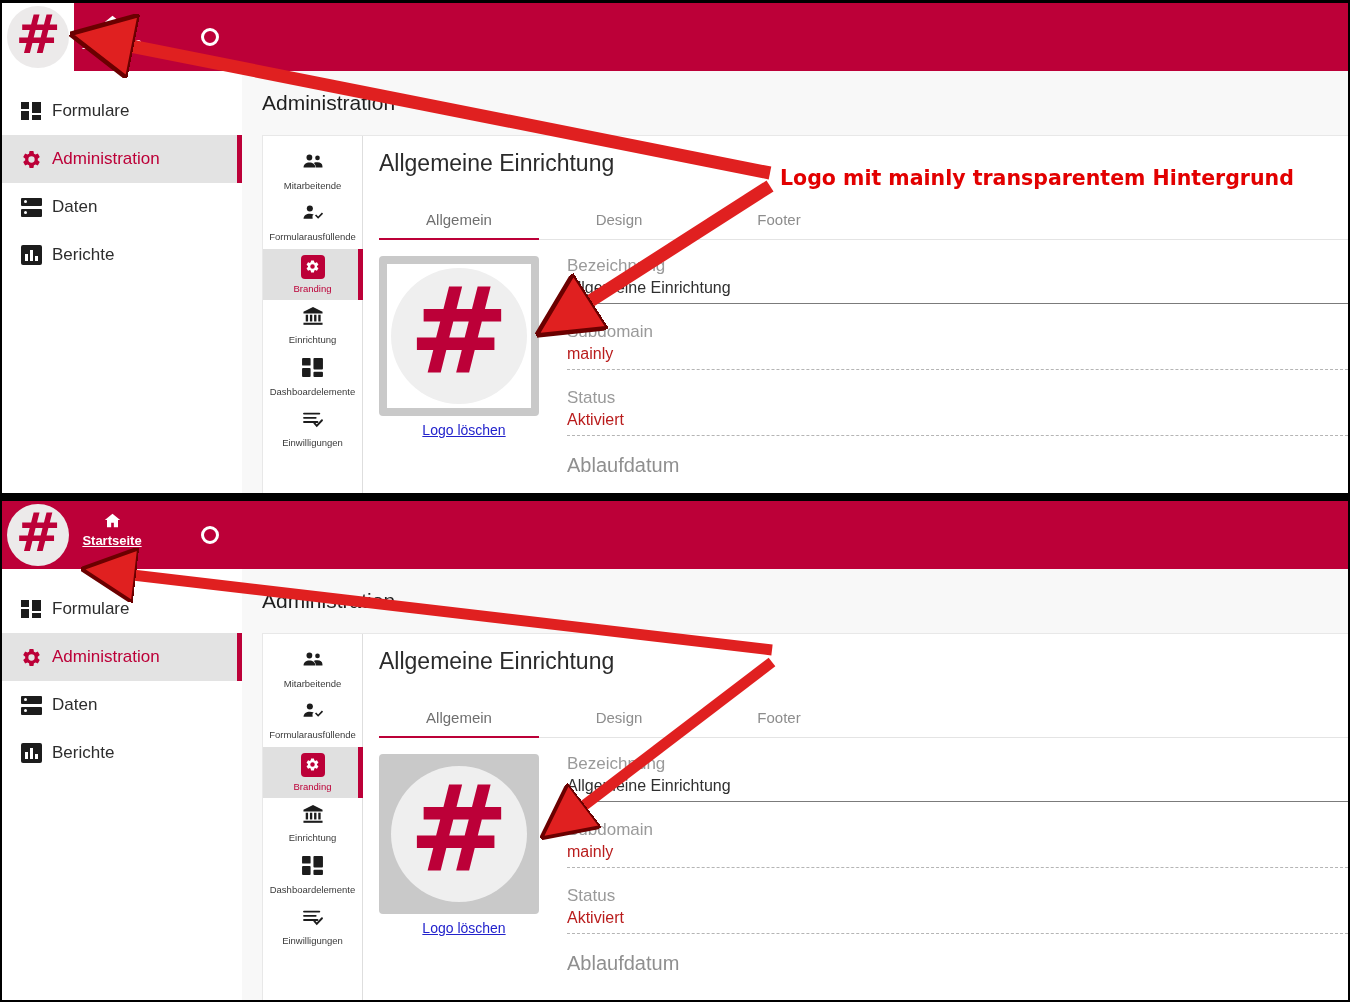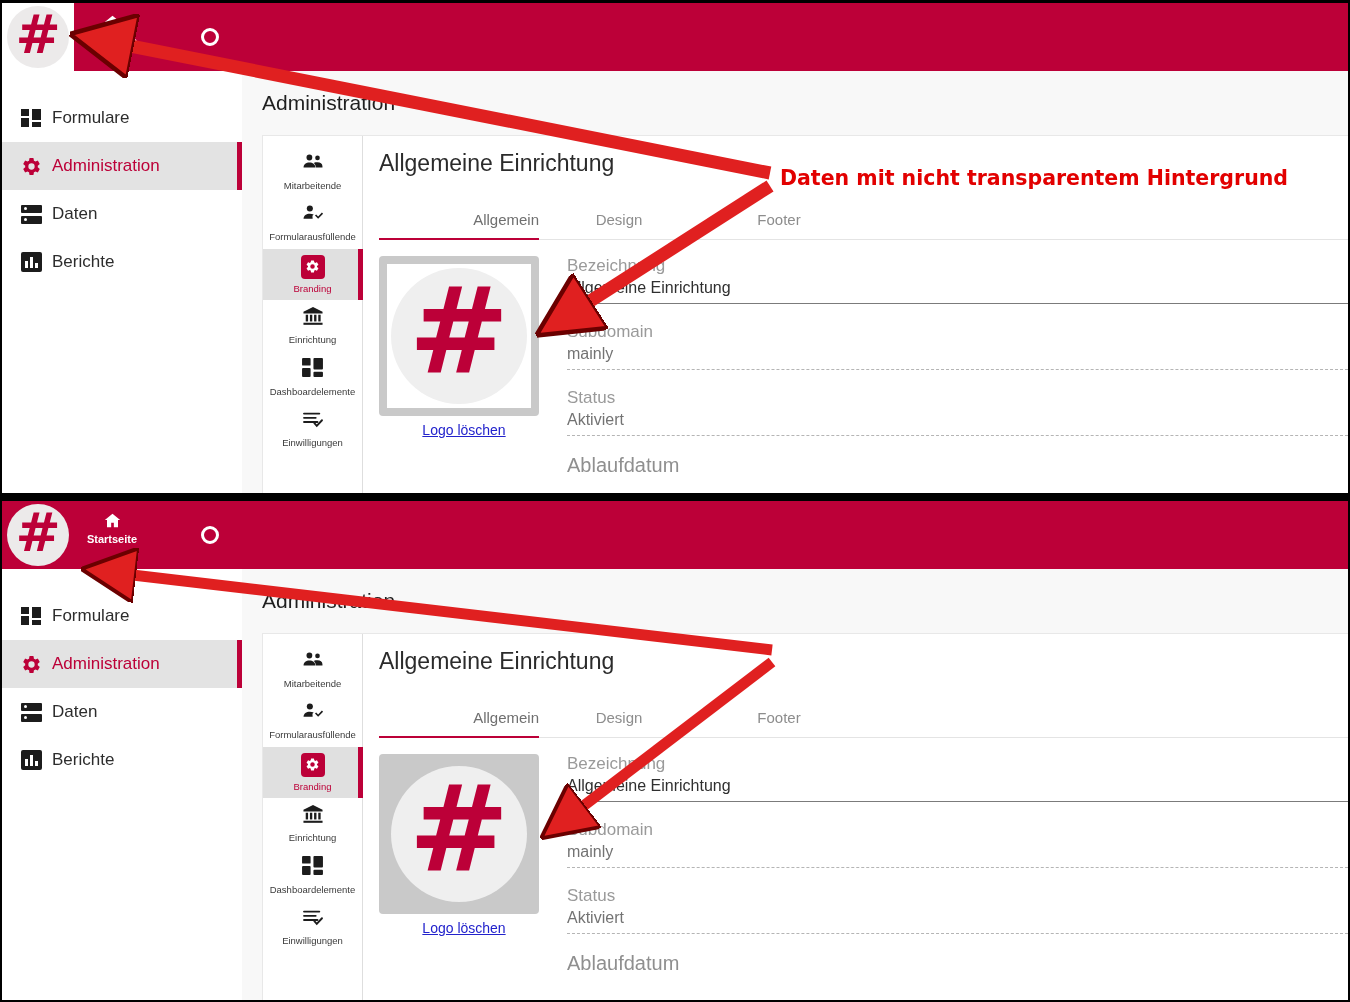--- a/index.html
+++ b/index.html
@@ -55,40 +55,40 @@
 
   .nav-home {
     position: absolute;
     left: 80px; top: 12px;
     width: 60px;
     text-align: center;
     color: #ffffff;
     cursor: pointer;
   }
   .nav-home .home-ico { display:block; line-height: 1; font-size: 16px; }
-  .nav-home .home-lbl { display:block; font-size: 11px; font-weight: 700; margin-top: 2px; }
+  .nav-home .home-lbl { display:block; font-size: 13px; font-weight: 700; margin-top: 2px; text-decoration: underline; }
   .nav-home.dimmed .home-lbl { opacity: .92; }
 
   .nav-dot {
     position: absolute;
     left: 199px; top: 25px;
     width: 18px; height: 18px;
     border-radius: 50%;
     border: 3px solid #ffffff;
     cursor: pointer;
   }
 
   
   .body-split { display: flex; height: calc(100% - 68px); }
 
   
   .sidebar {
     width: 240px; flex: 0 0 240px;
     background: #ffffff;
-    padding-top: 23px;
+    padding-top: 16px;
     border-right: 0;
   }
   .side-item {
     position: relative;
     display: flex; align-items: center;
     height: 48px;
     padding-left: 12px;
     cursor: pointer;
     color: #2d2d2d;
     font-size: 17px;
@@ -170,21 +170,21 @@
   .card-heading { font-size: 23px; color: #2b2b2b; font-weight: 400; margin-bottom: 26px; }
 
   .tabs { display: flex; border-bottom: 1px solid #e4e4e4; }
   .tab {
     width: 160px; text-align: center;
     padding: 8px 0 11px;
     font-size: 15px; color: #8d8d8d;
     cursor: pointer;
     position: relative;
   }
-  .tab.active { color: #6f6f6f; text-align: right; }
+  .tab.active { color: #6f6f6f; }
   .tab.active::after {
     content:""; position:absolute; left:0; bottom:-1px; width:100%; height:2px; background:#BC0038;
   }
 
   .form-area { display: flex; padding-top: 16px; }
   .logo-block { width: 170px; flex: 0 0 170px; }
   .logo-box {
     width: 160px; height: 160px;
     background: #c9c9c9;
     border-radius: 4px;
@@ -205,21 +205,21 @@
   .logo-delete {
     display:block; text-align:center; margin-top: 6px;
     color: #2222cc; font-size: 14px; text-decoration: underline; cursor: pointer;
   }
 
   .fields { flex: 1; padding-left: 18px; padding-right: 0; }
   .field { padding-bottom: 4px; margin-bottom: 14px; }
   .field .flabel { font-size: 17px; color: #9a9a9a; margin-bottom: 3px; }
   .field .fvalue { font-size: 16px; padding-bottom: 6px; }
   .field.solid .fvalue { color: #2f2f2f; border-bottom: 1px solid #7b7b7b; }
-  .field.dotted .fvalue { color: #737373; border-bottom: 1px dashed #b5b5b5; }
+  .field.dotted .fvalue { color: #b91c1c; border-bottom: 1px dashed #b5b5b5; }
   .field.plain .flabel { font-size: 20px; color: #8f8f8f; }
 
   
   .overlay { position: absolute; left: 0; top: 0; width: 1350px; height: 1002px; pointer-events: none; }
   .anno-text {
     position: absolute;
     color: #e20000;
     font-weight: 700;
     font-size: 20.5px;
     font-family: "DejaVu Sans", sans-serif;
@@ -583,14 +583,14 @@
       <defs>
         <marker id="ah" markerWidth="5" markerHeight="5" refX="4.2" refY="2.5" orient="auto">
           <path d="M0,0 L5,2.5 L0,5 z" fill="#E02020" stroke="#6b0000" stroke-width="0.35"></path>
         </marker>
       </defs>
       <line x1="770" y1="173" x2="80" y2="36" stroke="#E02020" stroke-width="13" stroke-linecap="butt" marker-end="url(#ah)"></line>
       <line x1="770" y1="186" x2="545" y2="330" stroke="#E02020" stroke-width="13" stroke-linecap="butt" marker-end="url(#ah)"></line>
       <line x1="772" y1="650" x2="90" y2="570" stroke="#E02020" stroke-width="11" stroke-linecap="butt" marker-end="url(#ah)"></line>
       <line x1="772" y1="662" x2="548" y2="833" stroke="#E02020" stroke-width="11" stroke-linecap="butt" marker-end="url(#ah)"></line>
     </svg>
-    <div class="anno-text" id="anno-1">Daten mit nicht transparentem Hintergrund</div>
+    <div class="anno-text" id="anno-1">Logo mit mainly transparentem Hintergrund</div>
   </div>
 
 </body></html>

